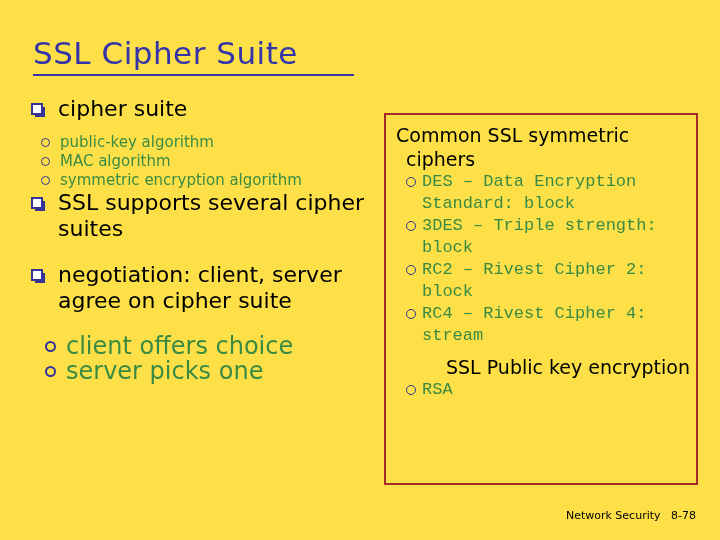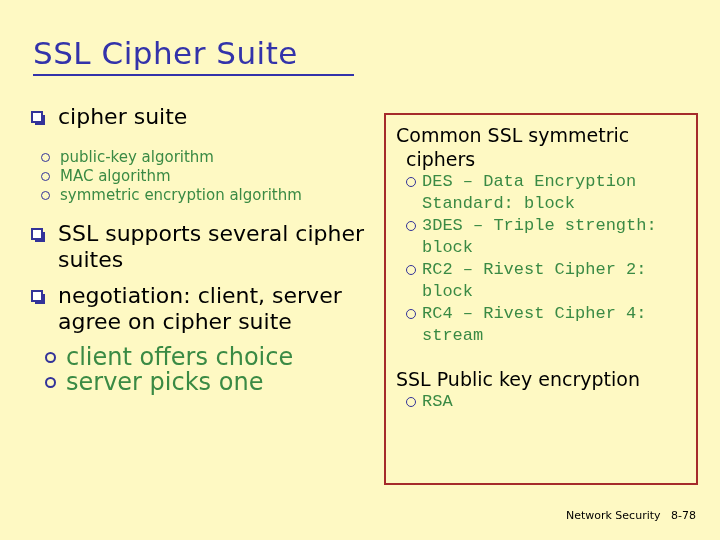--- a/index.html
+++ b/index.html
@@ -11,21 +11,21 @@
     width: 720px;
     height: 540px;
     overflow: hidden;
     font-family: "DejaVu Sans", sans-serif;
     -webkit-font-smoothing: none;
   }
   #slide {
     position: relative;
     width: 720px;
     height: 540px;
-    background: #fef9c3;
+    background: #fde047;
   }
 
   
   #slide-title {
     position: absolute;
     left: 33px;
     top: 36px;
     color: #3333aa;
     font-family: "DejaVu Sans", sans-serif;
     font-size: 31px;
@@ -42,21 +42,21 @@
     height: 2px;
     background: #3333aa;
   }
 
   
   .column {
     position: absolute;
   }
   #left-column {
     left: 28px;
-    top: 104px;
+    top: 96px;
     width: 350px;
   }
   #right-column {
     left: 384px;
     top: 113px;
     width: 314px;
     height: 372px;
     border: 2px solid #a52b2b;
     box-sizing: border-box;
     padding: 8px 6px 0 6px;
@@ -110,23 +110,23 @@
     padding-left: 38px;
   }
   .l2.big .o-marker {
     left: 17px;
     top: 7px;
     width: 11px;
     height: 11px;
     border-width: 2px;
   }
 
-  .sub-group { margin-top: 18px; }
-  .gap-top { margin-top: 10px; }
-  .gap-top-lg { margin-top: 16px; }
+  .sub-group { margin-top: 11px; }
+  .gap-top { margin-top: 20px; }
+  .gap-top-lg { }
 
   
   .box-head {
     display: block;
     color: #000000;
     font-size: 19px;
     line-height: 24px;
     padding-left: 4px;
     text-indent: 0;
     font-family: "DejaVu Sans", sans-serif;
@@ -236,21 +236,21 @@
       <div class="r2">
         <span class="o-marker"></span>
         <span>RC2 – Rivest Cipher 2: block</span>
       </div>
       <div class="r2">
         <span class="o-marker"></span>
         <span>RC4 – Rivest Cipher 4: stream</span>
       </div>
     </div>
 
-    <div class="box-head" style="margin-top:20px;">SSL Public key encryption</div>
+    <div class="box-head" style="margin-top:8px;text-align:right;">SSL Public key encryption</div>
 
     <div>
       <div class="r2">
         <span class="o-marker"></span>
         <span>RSA</span>
       </div>
     </div>
 
   </div>
 

